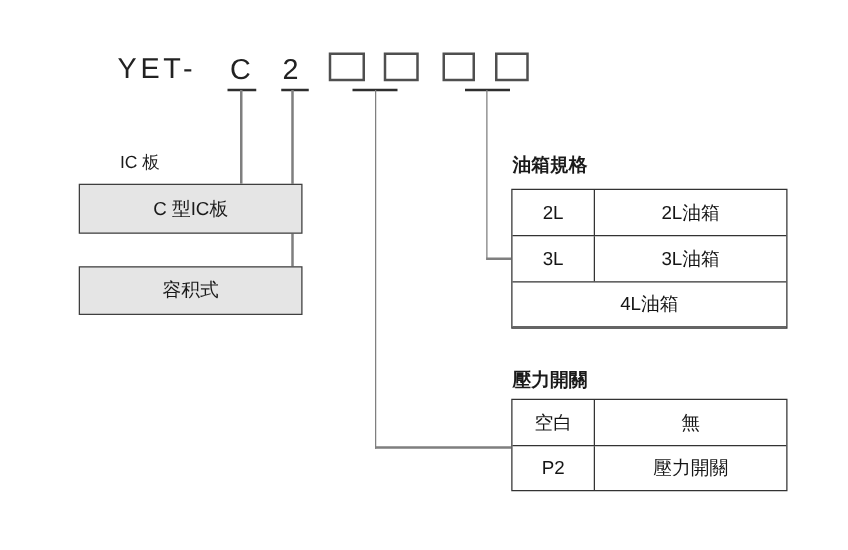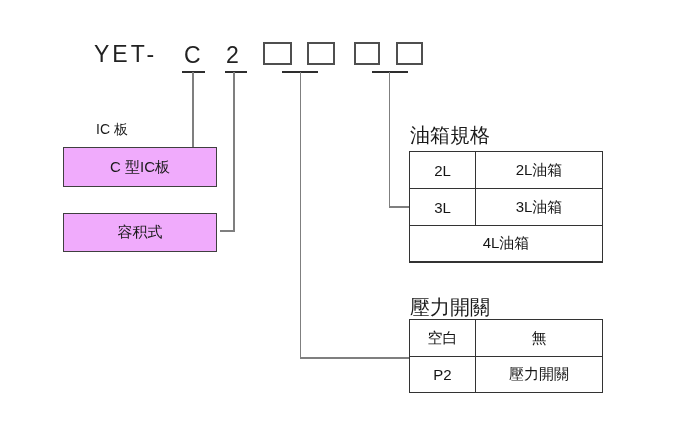--- a/index.html
+++ b/index.html
@@ -49,40 +49,40 @@
   .hconn-2  { left: 220px; top: 230px; width: 14.5px; height: 1.5px; }
   .hconn-p1 { left: 300px; top: 357px; width: 109px; height: 1.5px; }
   .hconn-p2 { left: 389px; top: 206px; width: 20px; height: 1.5px; }
 
   
   .small-label { font-size: 14px; line-height: 1.15; color: #1a1a1a; }
   .ic-label { left: 64px; top: 121px; margin-left: 32px; }
   .legend-box {
     position: absolute;
     left: 63px;
-    width: 154px;
+    width: 179px;
     border: 1.5px solid #3f3f3f;
-    background: #f0abfc;
+    background: #e5e5e5;
     box-sizing: border-box;
     display: flex;
     align-items: center;
     justify-content: center;
     font-size: 15px;
   }
   .box-ic  { top: 147px; height: 40px; }
   .box-vol { top: 213px; height: 39px; }
 
   
-  .tbl-label { font-size: 20px; line-height: 1.15; color: #1a1a1a; }
+  .tbl-label { font-size: 15px; line-height: 1.15; color: #1a1a1a; font-weight: bold; }
   .tank-label { left: 410px; top: 124px; }
   .ps-label   { left: 410px; top: 296px; }
   .tbl {
     position: absolute;
     left: 409px;
-    width: 194px;
+    width: 221px;
     border: 1.5px solid #333333;
     background: #ffffff;
     box-sizing: border-box;
   }
   .tbl-tank { top: 151px; }
   .tbl-ps   { top: 319px; }
   .trow { display: flex; }
   .trow + .trow { border-top: 1.5px solid #333333; }
   .tcell {
     display: flex;

